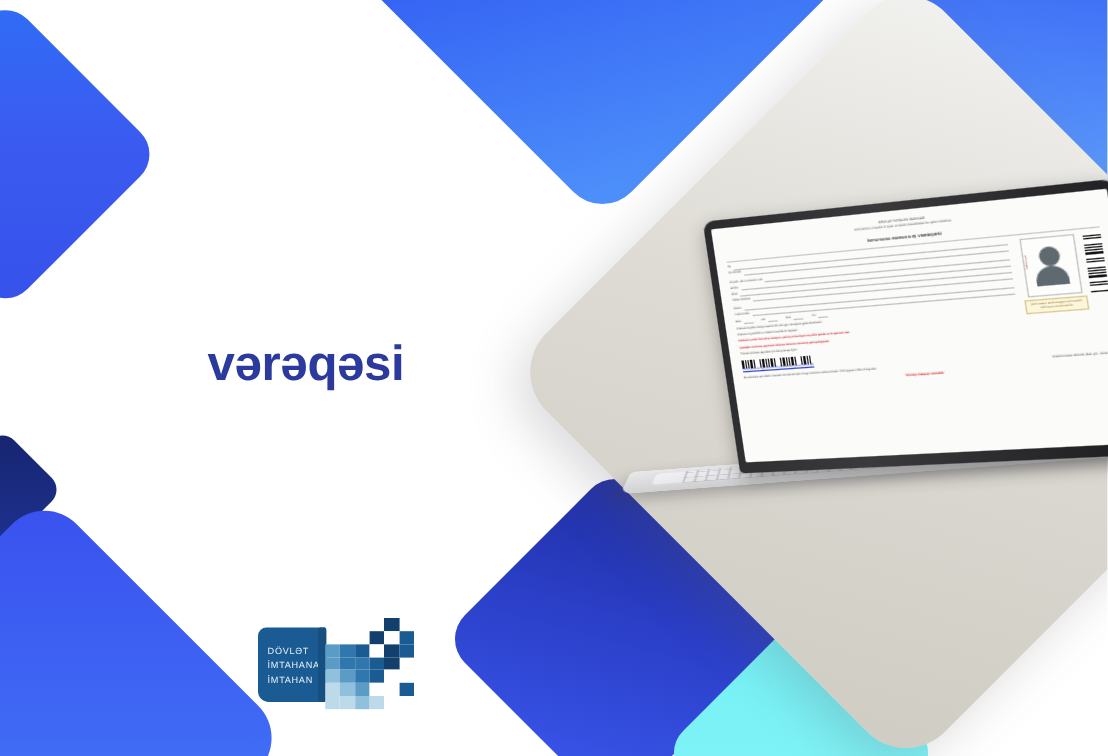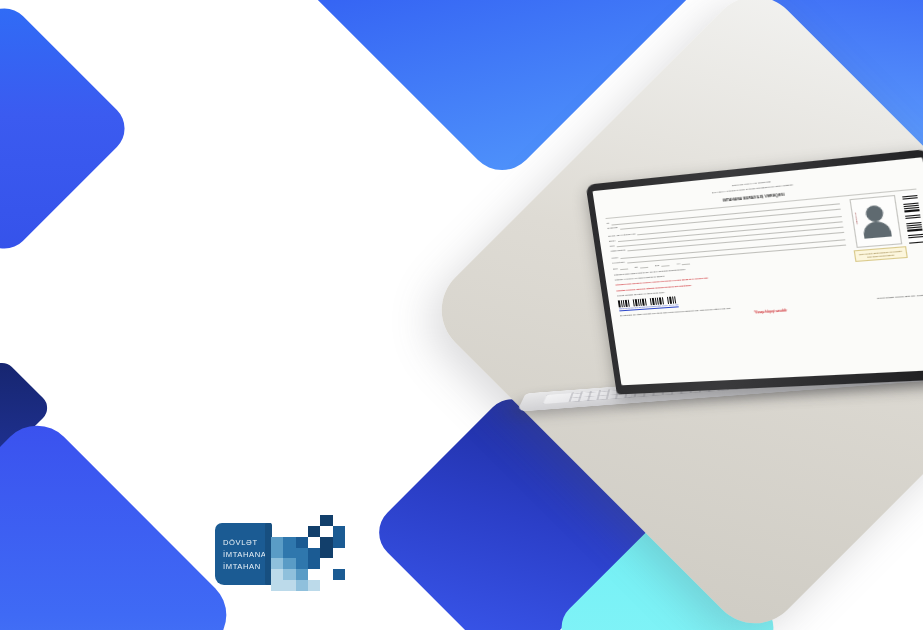--- a/index.html
+++ b/index.html
@@ -483,20 +483,21 @@
           </div>
 
           <div class="doc-stamp">*Vərəqə hüquqi sənəddir</div>
 
         </div>
       </div>
     </div>
   </div>
 
   <div id="heading">
+    <span class="line2">vərəqəsi</span>
   </div>
 
   <div id="logo">
     <div class="logo-page">
       <span>DÖVLƏT</span>
       <span>İMTAHANA</span>
       <span>İMTAHAN</span>
     </div>
     <div class="logo-spine"></div>
     <div class="logo-mosaic" id="logo-mosaic">

